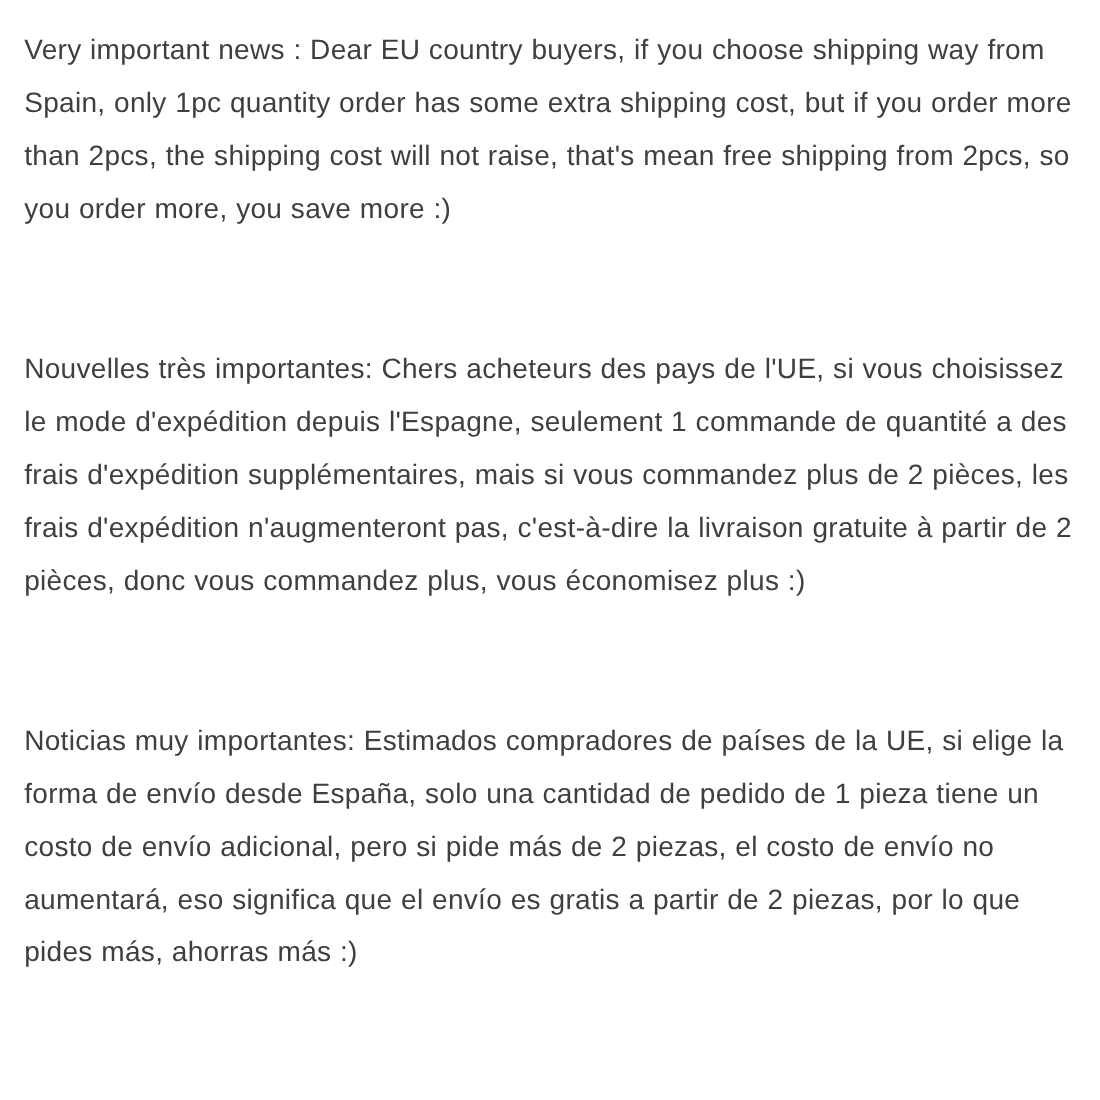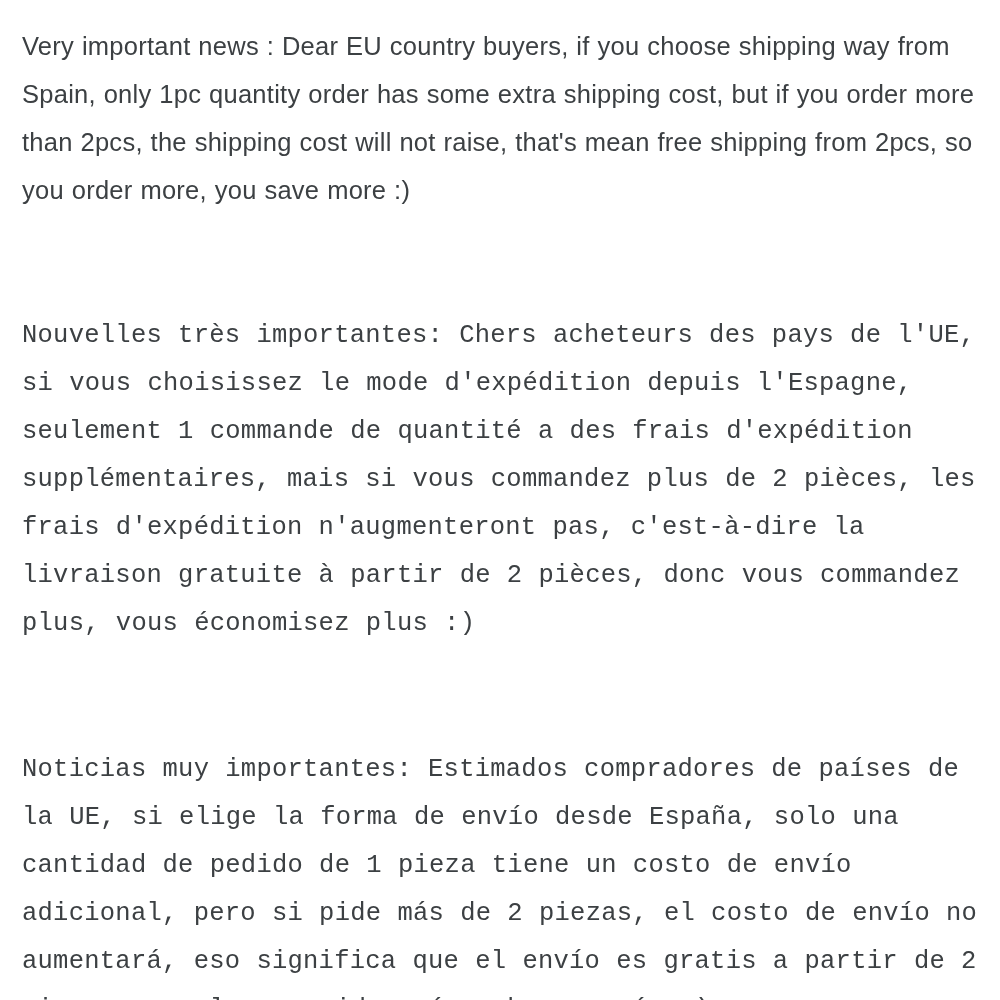--- a/index.html
+++ b/index.html
@@ -25,21 +25,20 @@
     font-size: 25.5px;
     line-height: 48px;
     color: #3c4043;
     letter-spacing: 0.01em;
     word-spacing: 0.02em;
     text-align: left;
     margin: 0;
   }
   .para + .para {
     margin-top: 98px;
-    font-family: Liberation Mono, monospace;
   }
   .para-es {
     margin-top: 100px;
   }
 </style>
 </head>
 <body>
 
 <div class="page">
 

